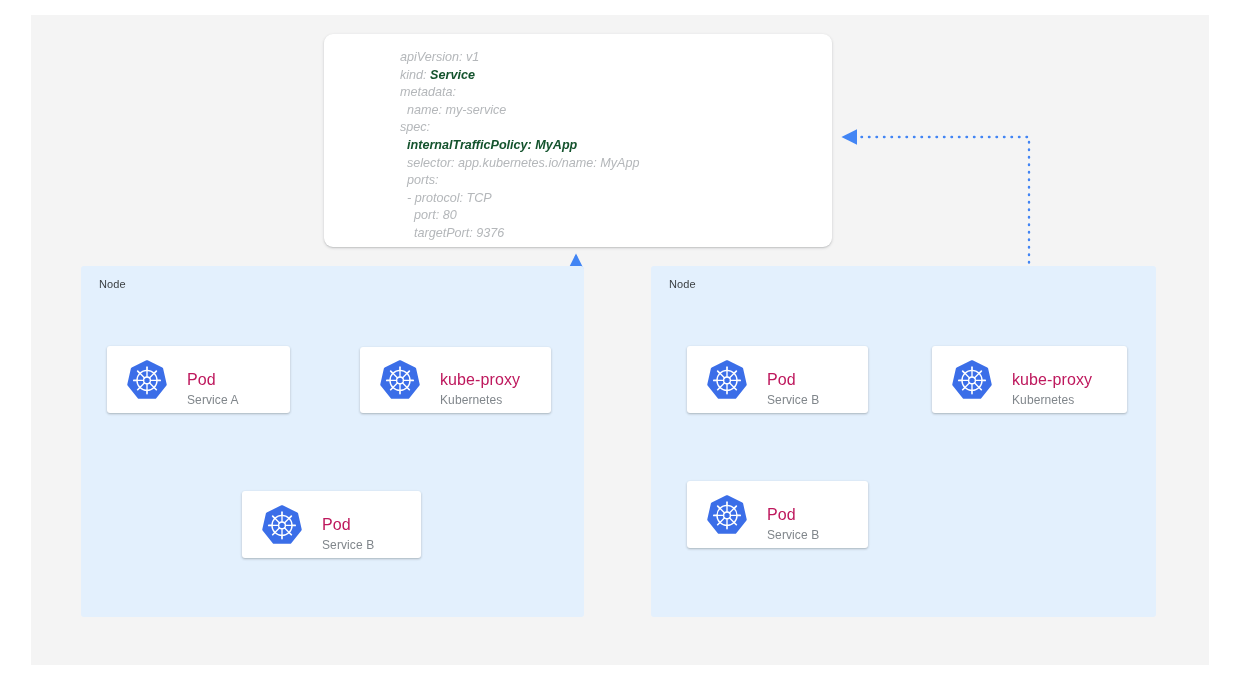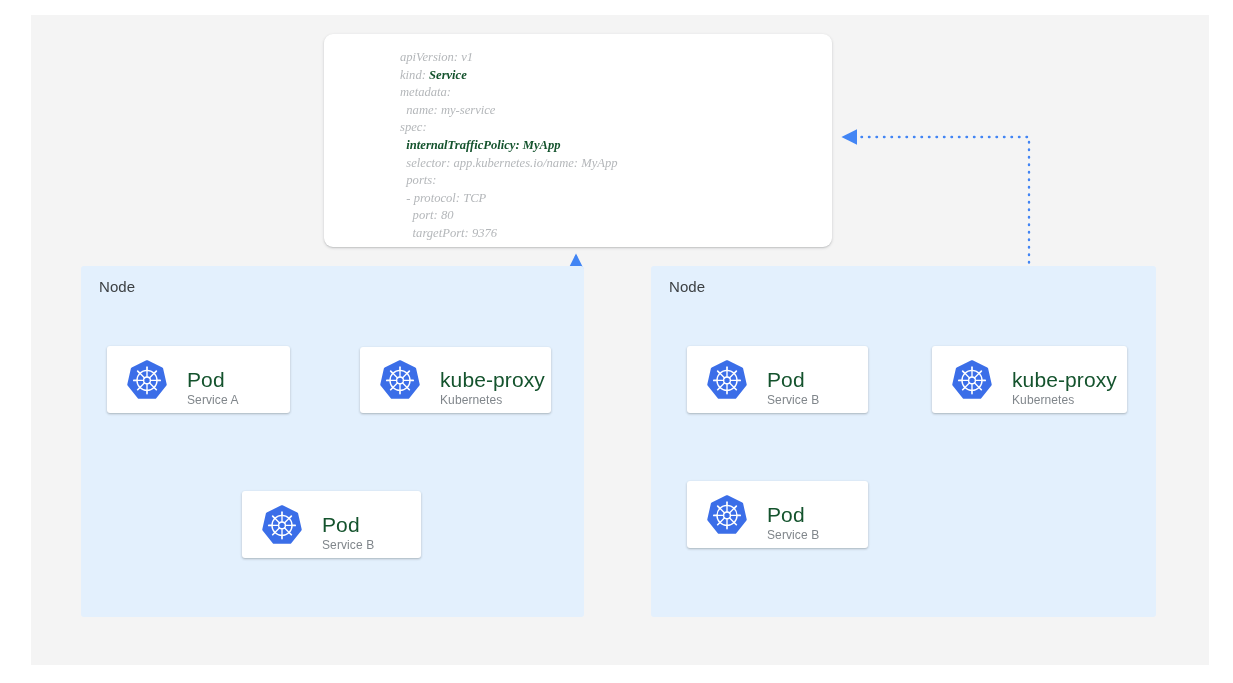--- a/index.html
+++ b/index.html
@@ -45,21 +45,21 @@
     height: 213px;
     background: #ffffff;
     border-radius: 9px;
     box-shadow: 0 1px 3px rgba(60,64,67,0.22), 0 1px 1px rgba(60,64,67,0.10);
   }
   #yaml-code {
     position: absolute;
     left: 76px;
     top: 15px;
     margin: 0;
-    font-family: Liberation Serif, serif;
+    font-family: Liberation Sans, sans-serif;
     font-style: italic;
     font-size: 12.6px;
     line-height: 17.6px;
     color: #b4b7ba;
     white-space: pre;
   }
   #yaml-code b {
     color: #14532d;
     font-weight: bold;
     font-style: italic;
@@ -70,21 +70,21 @@
     position: absolute;
     background: #e3f0fd;
     border-radius: 3px;
   }
   #node-panel-left  { left: 81px;  top: 266px; width: 503px; height: 351px; }
   #node-panel-right { left: 651px; top: 266px; width: 505px; height: 351px; }
   .node-label {
     position: absolute;
     left: 18px;
     top: 12px;
-    font-size: 15px;
+    font-size: 11px;
     color: #3c4043;
     letter-spacing: .1px;
   }
 
   
   .card {
     position: absolute;
     background: #ffffff;
     border-radius: 3px;
     display: flex;
@@ -97,22 +97,22 @@
     margin-left: 20px;
     flex: 0 0 auto;
   }
   .card .card-text {
     margin-left: 20px;
     display: flex;
     flex-direction: column;
     justify-content: center;
   }
   .card .card-title {
-    font-size: 21px;
-    color: #14532d;
+    font-size: 16px;
+    color: #be185d;
     line-height: 20px;
     letter-spacing: .1px;
     margin-top: 20px;
   }
   .card .card-sub {
     font-size: 12px;
     color: #80868b;
     line-height: 20px;
     letter-spacing: .1px;
   }

